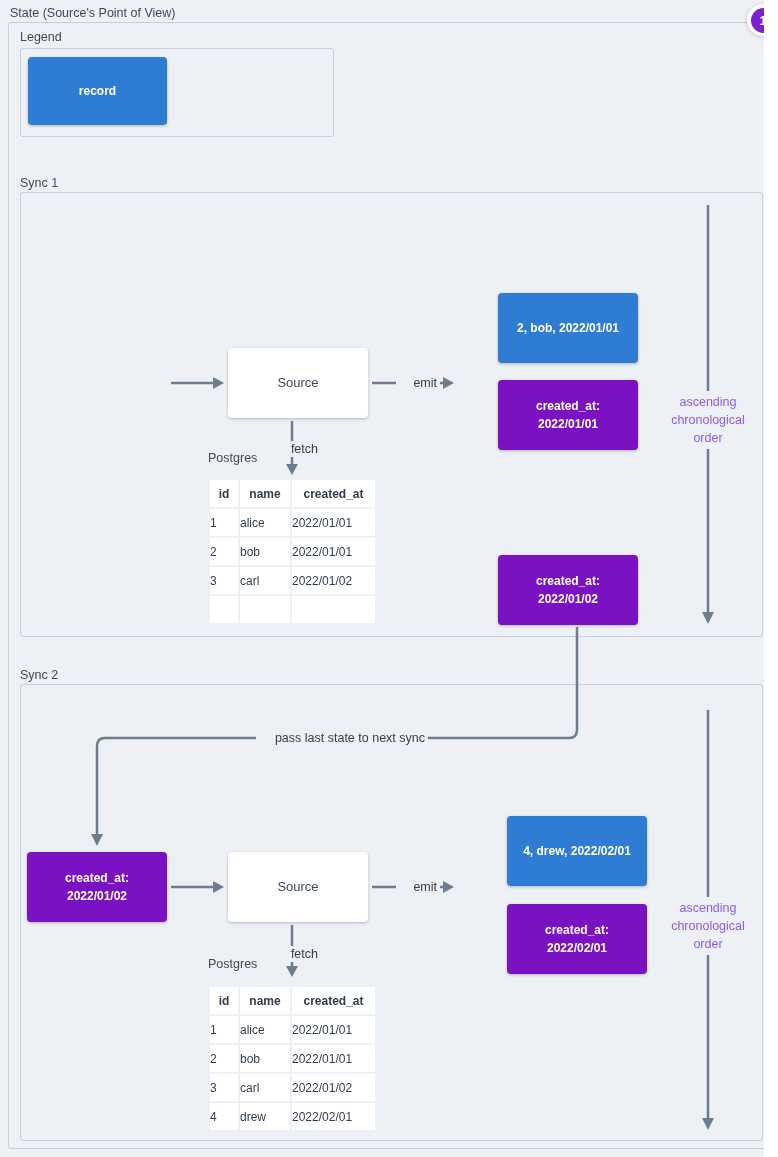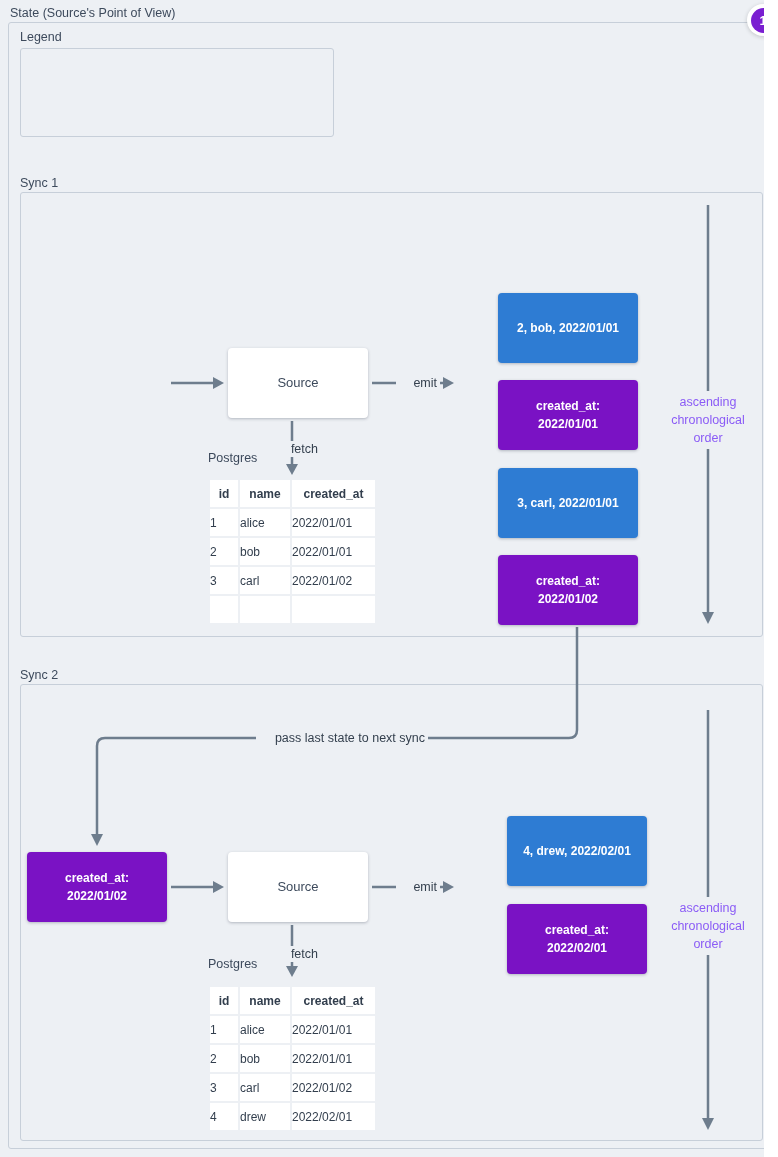--- a/index.html
+++ b/index.html
@@ -86,20 +86,23 @@
         <polygon class="head" points="702,1118 714,1118 708,1130"></polygon>
     </g>
   </svg>
 
   <div class="seclabel" style="left:10px; top:6px;">State (Source's Point of View)</div>
   <div class="badge">
     <div class="badge-inner">1</div>
   </div>
 
   <div class="seclabel" style="left:20px; top:30px;">Legend</div>
+  <div class="node record" style="left:28px; top:57px; width:139px; height:68px;">
+    <span>record</span>
+  </div>
 
   <div class="seclabel" style="left:20px; top:176px;">Sync 1</div>
 
   <div class="node plain" style="left:228px; top:348px;">
     <span>Source</span>
   </div>
 
   <div class="wirelabel" style="left:396px; top:375px; width:38px;">emit</div>
   <div class="wirelabel" style="left:271px; top:441px; width:44px;">fetch</div>
   <div class="seclabel" style="left:208px; top:451px;">Postgres</div>
@@ -141,23 +144,20 @@
     </tbody>
   </table>
 
   <div class="node record" style="left:498px; top:293px;">
     <span>2, bob, 2022/01/01</span>
   </div>
   <div class="node state" style="left:498px; top:380px;">
     <span>created_at:</span>
     <span>2022/01/01</span>
   </div>
-  <div class="node record" style="left:498px; top:468px;">
-    <span>3, carl, 2022/01/01</span>
-  </div>
   <div class="node state" style="left:498px; top:555px;">
     <span>created_at:</span>
     <span>2022/01/02</span>
   </div>
 
   <div class="orderlabel" style="left:662px; top:371px;">
     <span>ascending</span>
     <span>chronological</span>
     <span>order</span>
   </div>

